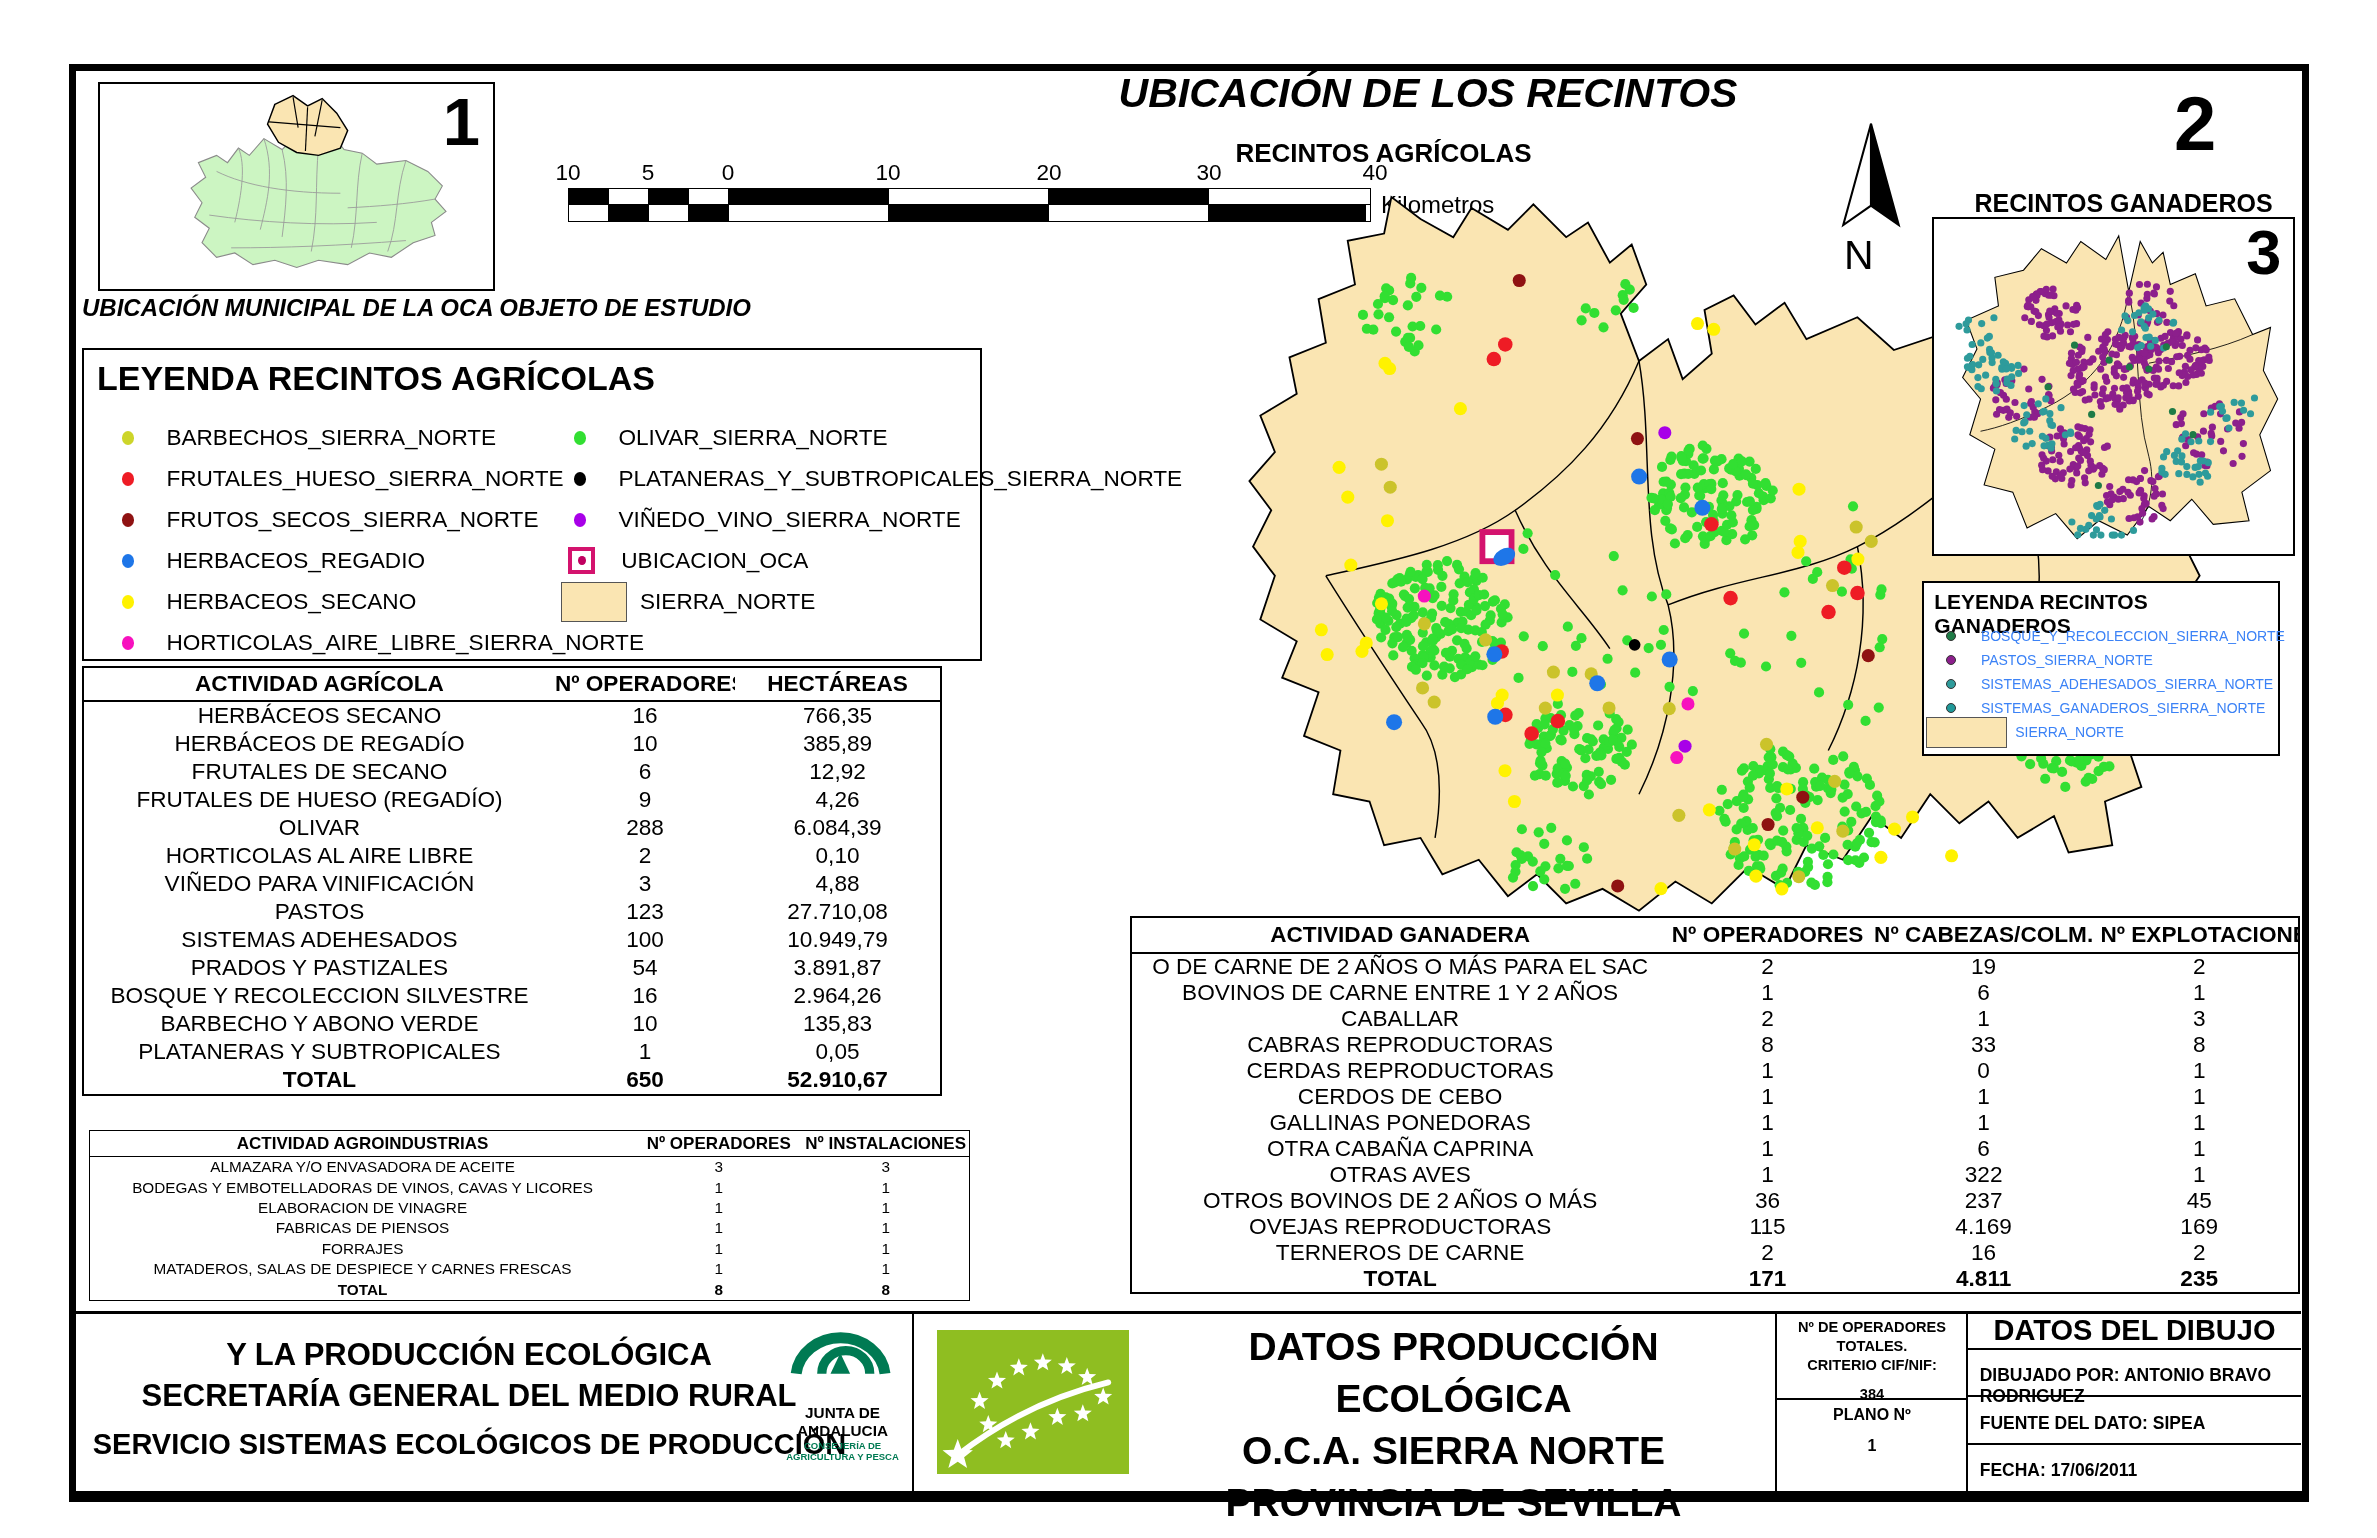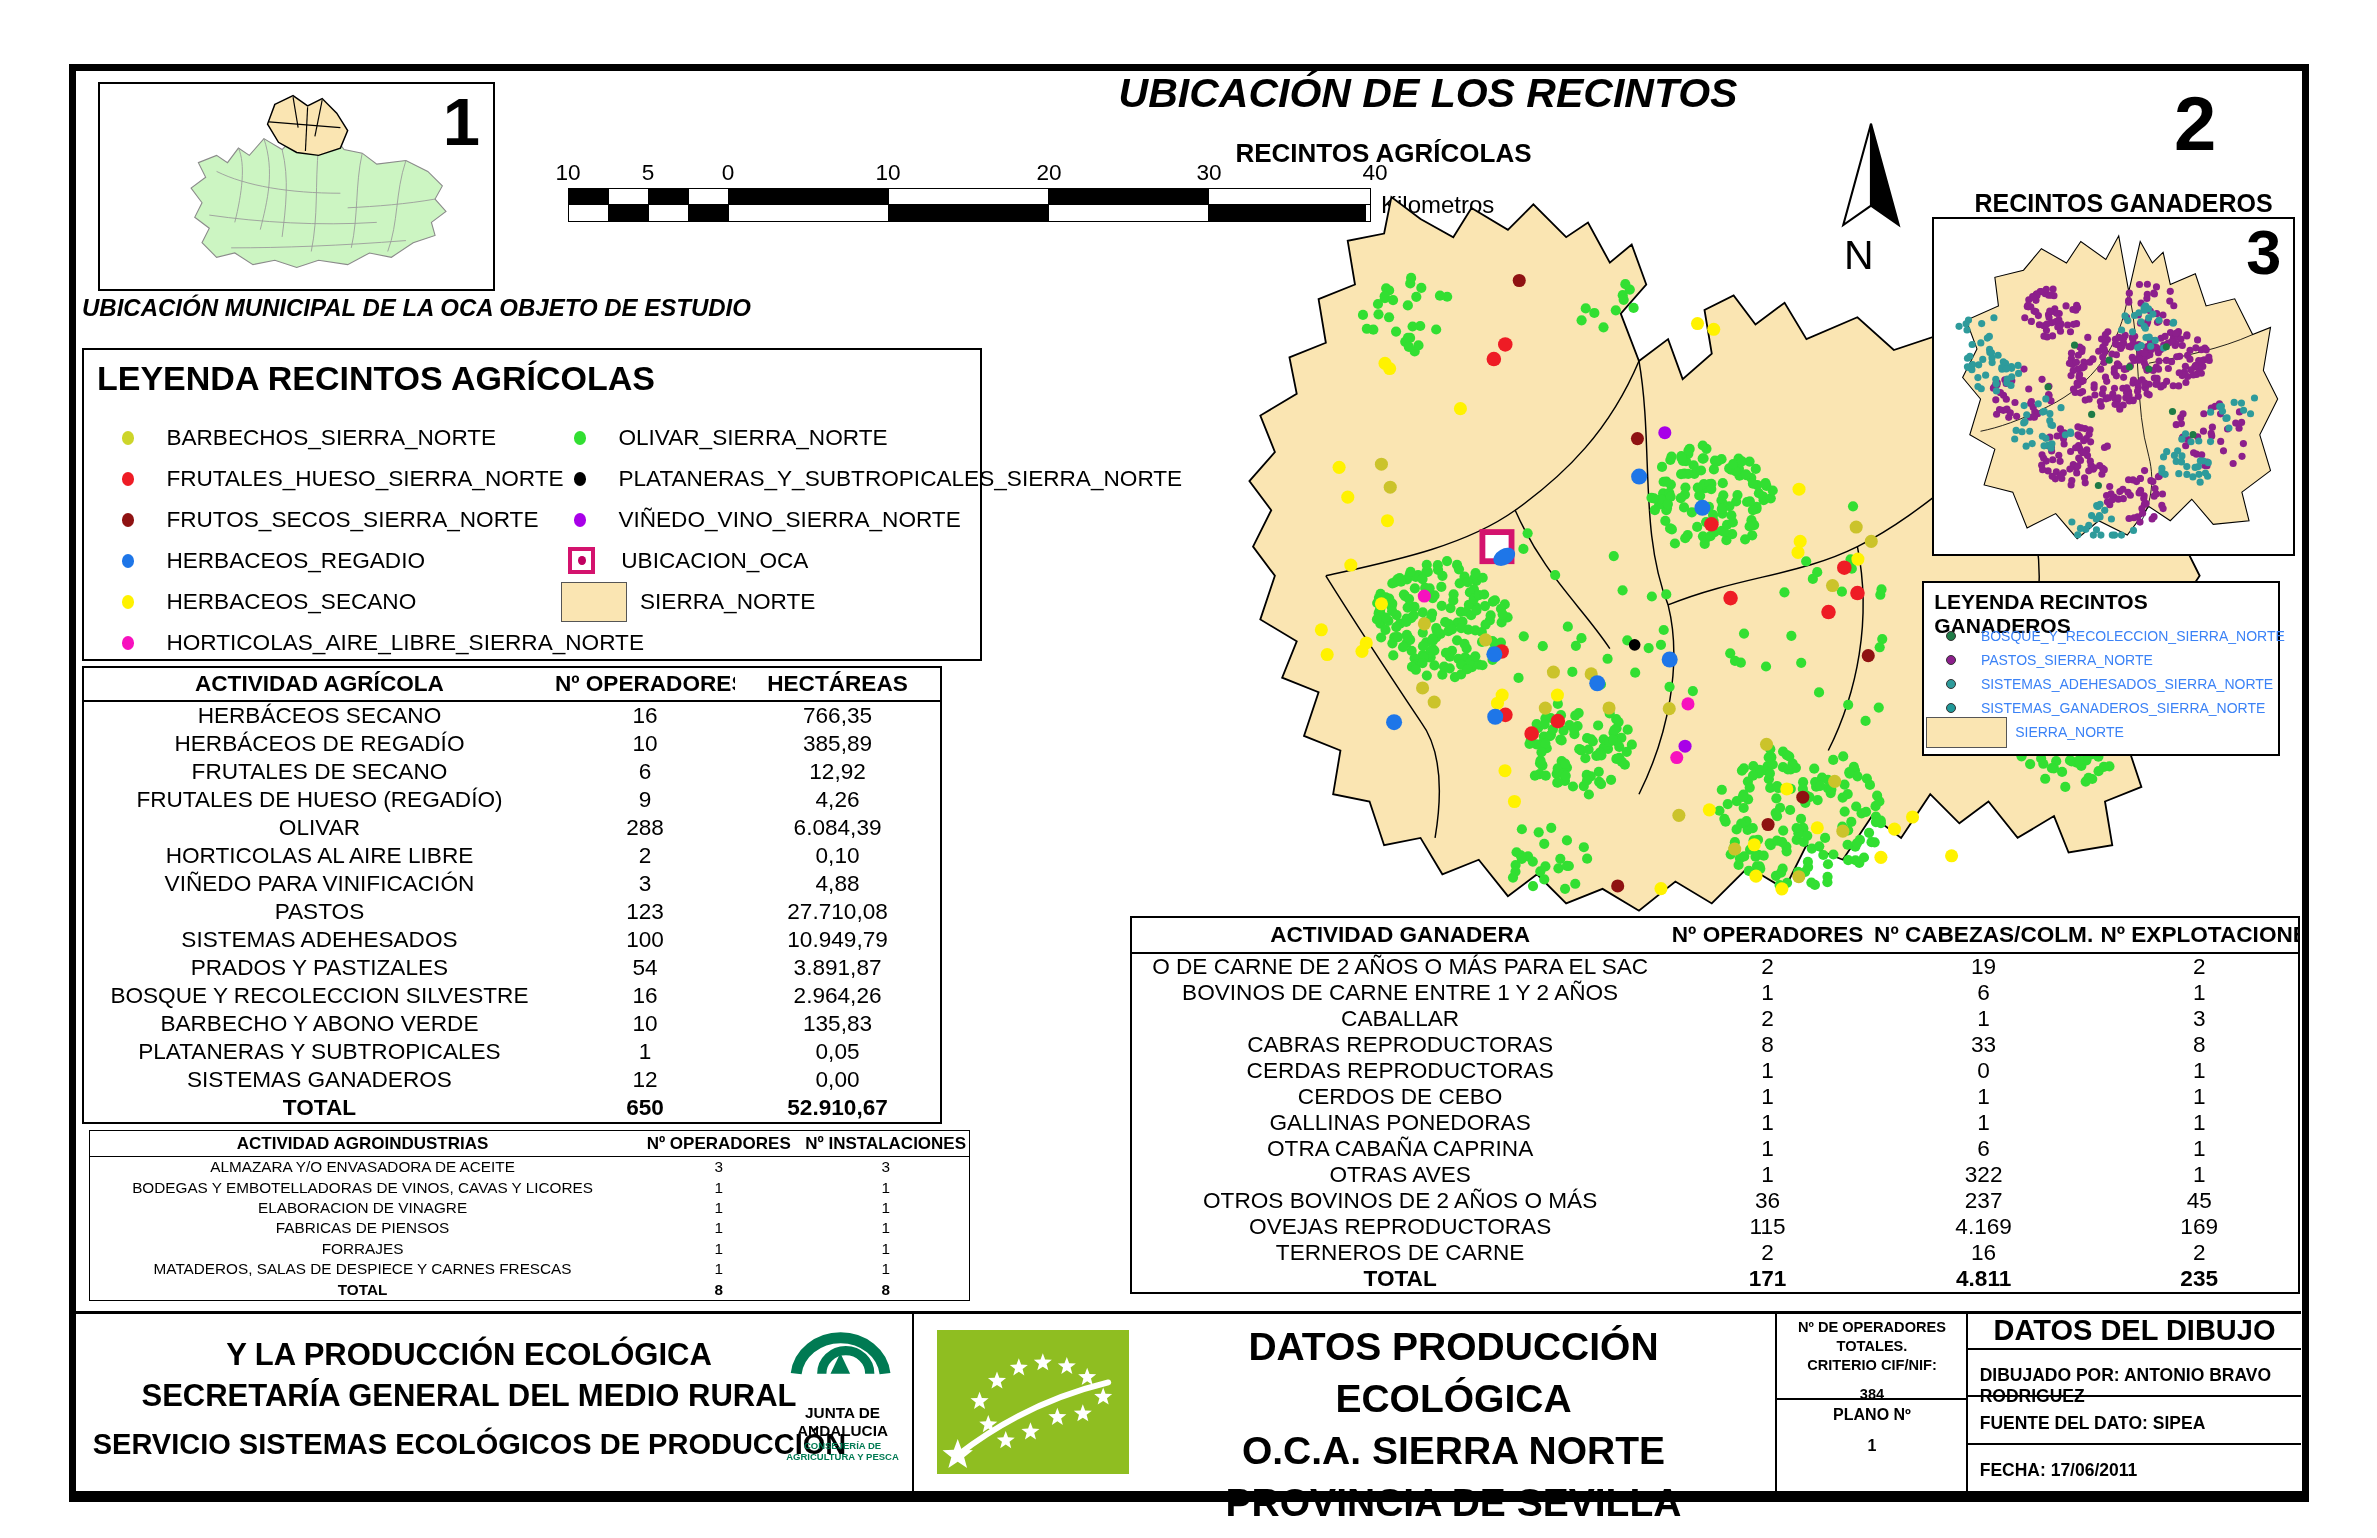--- a/index.html
+++ b/index.html
@@ -1806,25 +1806,20 @@
           <tr>
             <td>BARBECHO Y ABONO VERDE</td>
             <td>10</td>
             <td>135,83</td>
           </tr>
           <tr>
             <td>PLATANERAS Y SUBTROPICALES</td>
             <td>1</td>
             <td>0,05</td>
           </tr>
-          <tr>
-            <td>SISTEMAS GANADEROS</td>
-            <td>12</td>
-            <td>0,00</td>
-          </tr>
           <tr class="total">
             <td>TOTAL</td>
             <td>650</td>
             <td>52.910,67</td>
           </tr>
         </tbody>
       </table>
     </div>
   <div class="abs tbl-agroind" id="tbl-agroind">
       <table>

